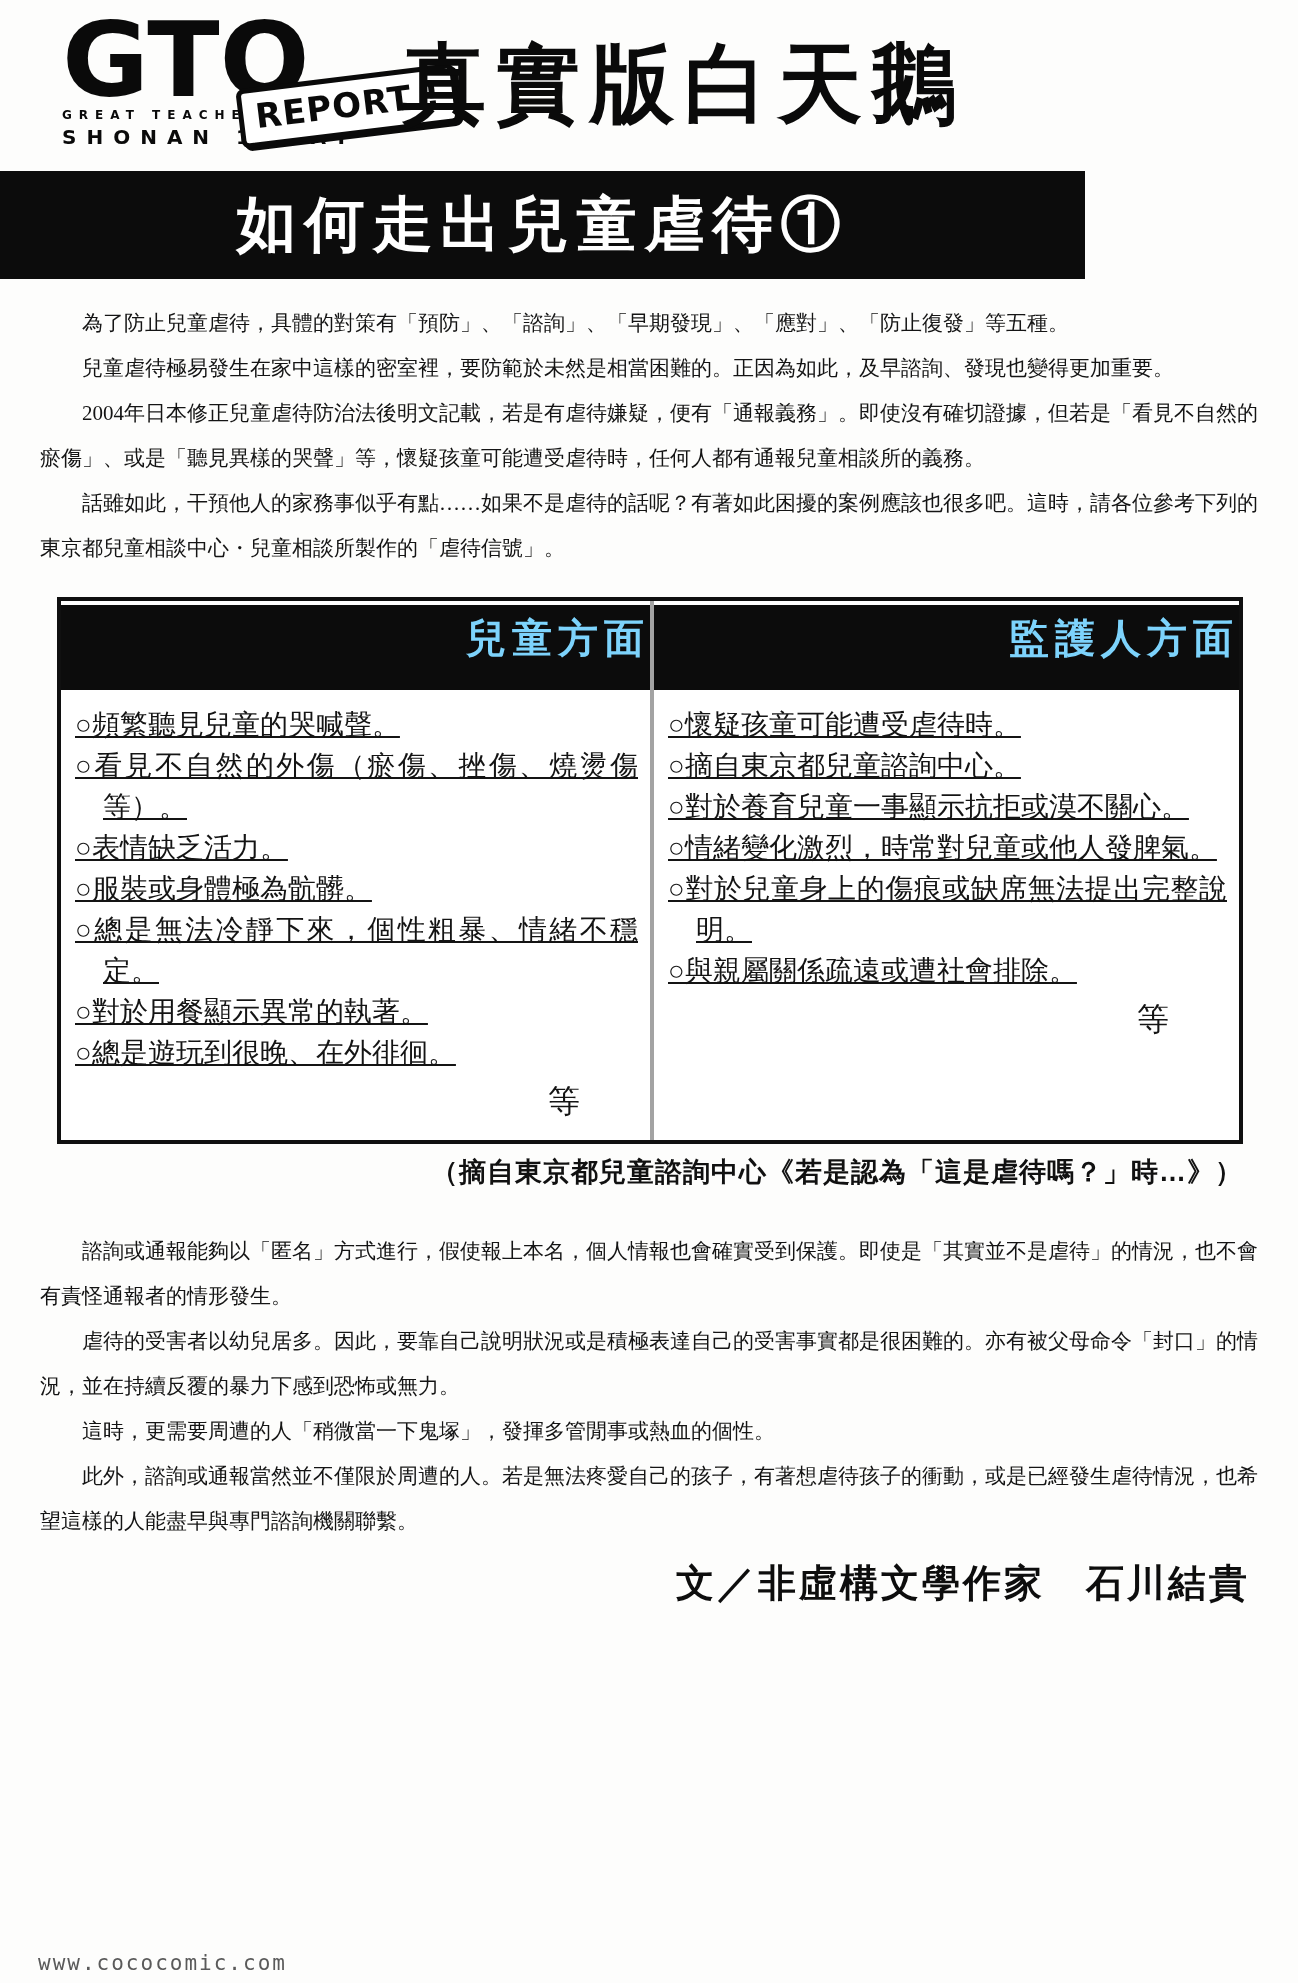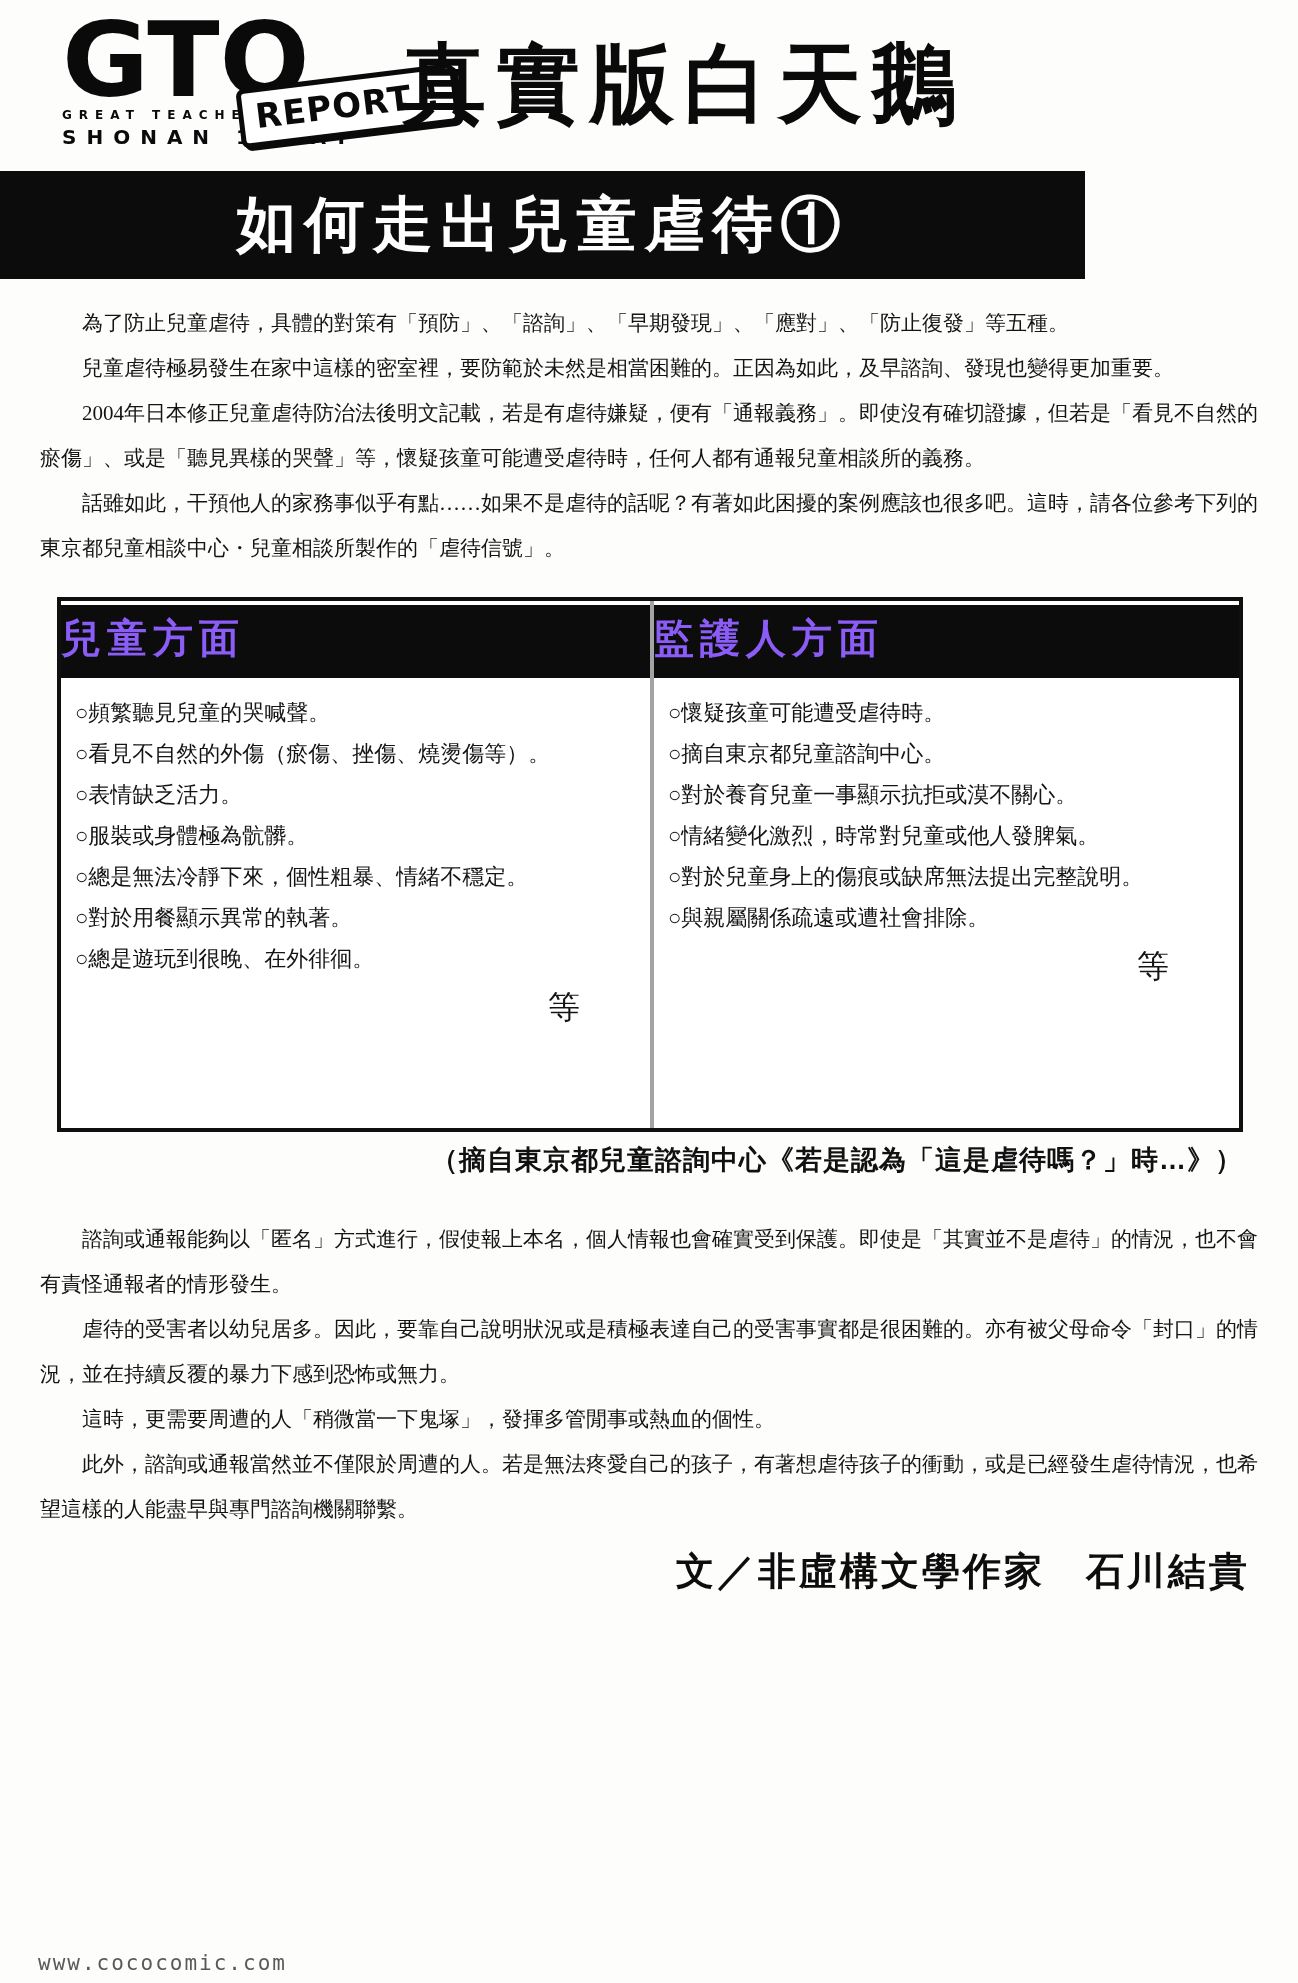--- a/index.html
+++ b/index.html
@@ -67,30 +67,30 @@
     font-family: "Liberation Serif", serif;
   }
   
   .table-wrap { margin-top: 26px; margin-left: 17px; width: 1186px; }
   .signal-table {
     border: 4px solid #101010; display: flex; background: #fff;
   }
   .sig-col { width: 50%; }
   .sig-col + .sig-col { border-left: 4px solid #a3a3a3; }
   .col-header {
-    margin-top: 4px; background: #0c0c0c; color: #8b5cf6;
+    margin-top: 4px; background: #0c0c0c; color: #7dd3fc;
     font-family: "Liberation Sans", sans-serif; font-weight: 700;
-    font-size: 40px; letter-spacing: 6px; text-align: left;
-    padding: 6px 0 12px 0;
+    font-size: 40px; letter-spacing: 6px; text-align: right;
+    padding: 6px 0 24px 0;
   }
   .col-body { padding: 14px 12px 10px 14px; min-height: 450px; }
   .sig-item {
-    font-size: 22px; line-height: 41px;
+    font-size: 28px; line-height: 41px;
     padding-left: 1em; text-indent: -1em;
-    text-align: justify; color: #141414;
+    text-align: justify; color: #141414; text-decoration: underline;
   }
   .etc {
     text-align: right; padding-right: 58px;
     font-size: 32px; line-height: 41px; margin-top: 8px; color: #141414;
   }
   .table-caption {
     margin-top: 10px; text-align: right;
     font-family: "Liberation Sans", sans-serif; font-weight: 700;
     font-size: 27px; color: #111; letter-spacing: 1px;
   }

